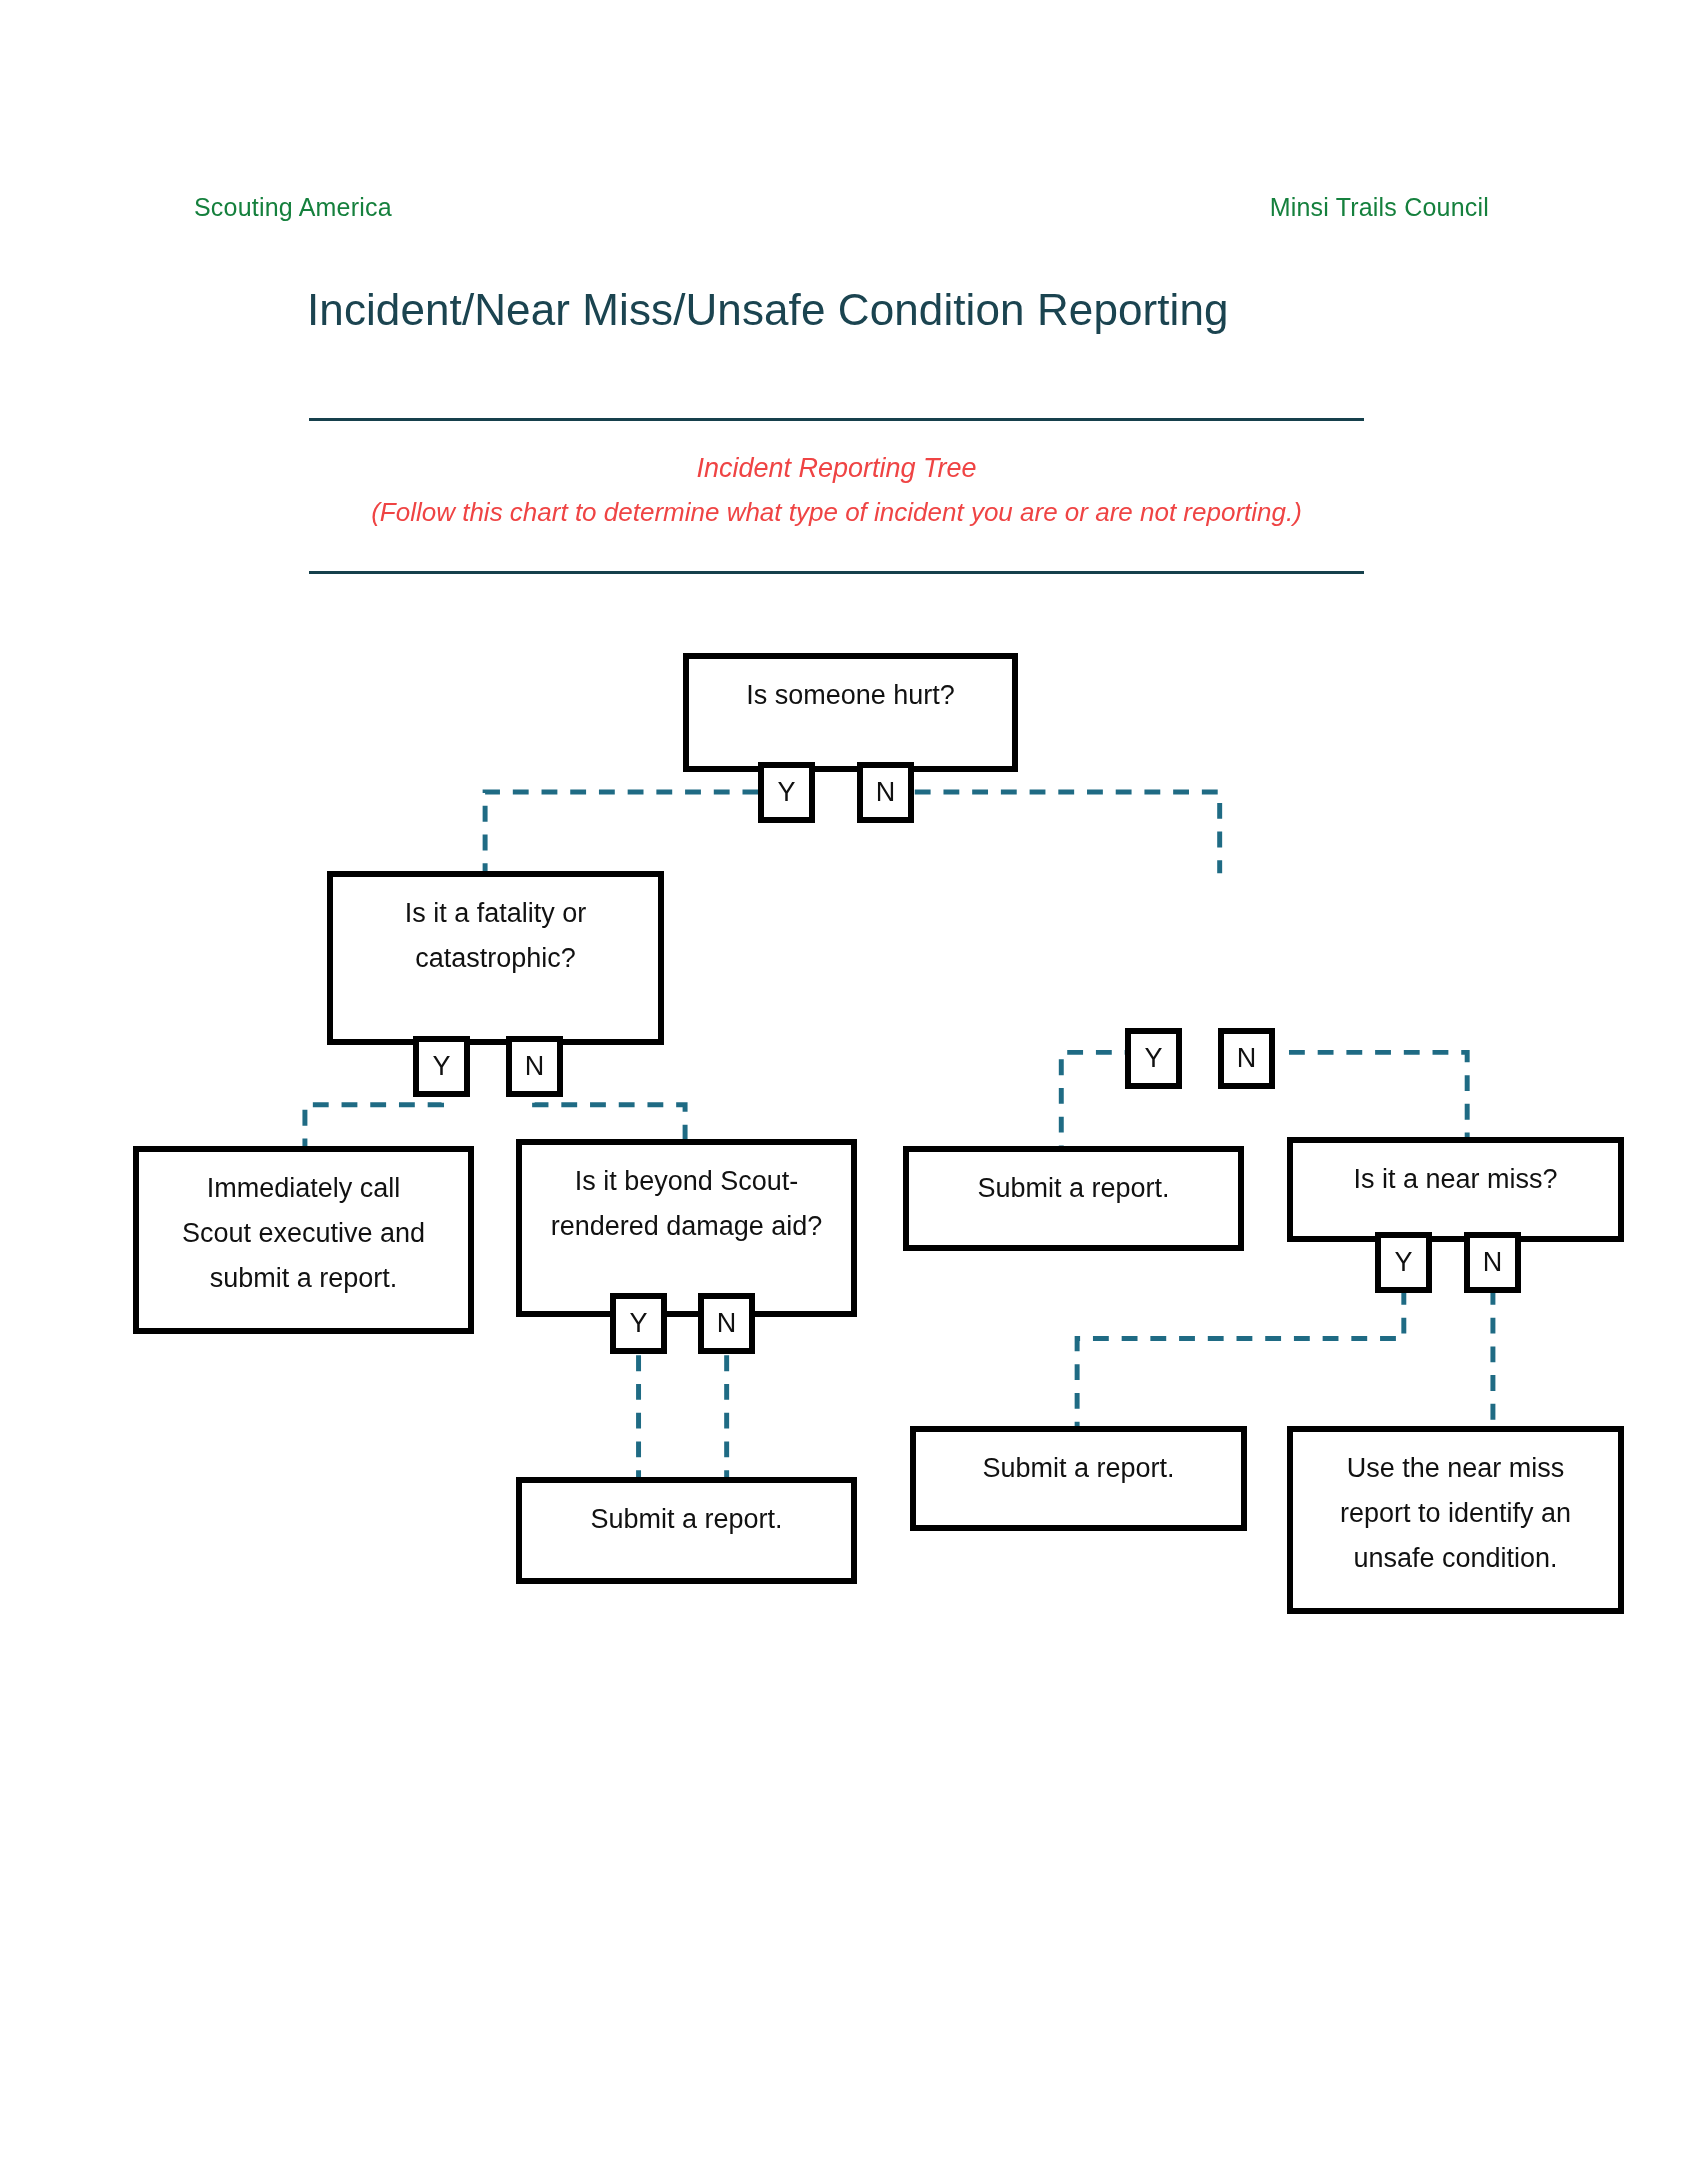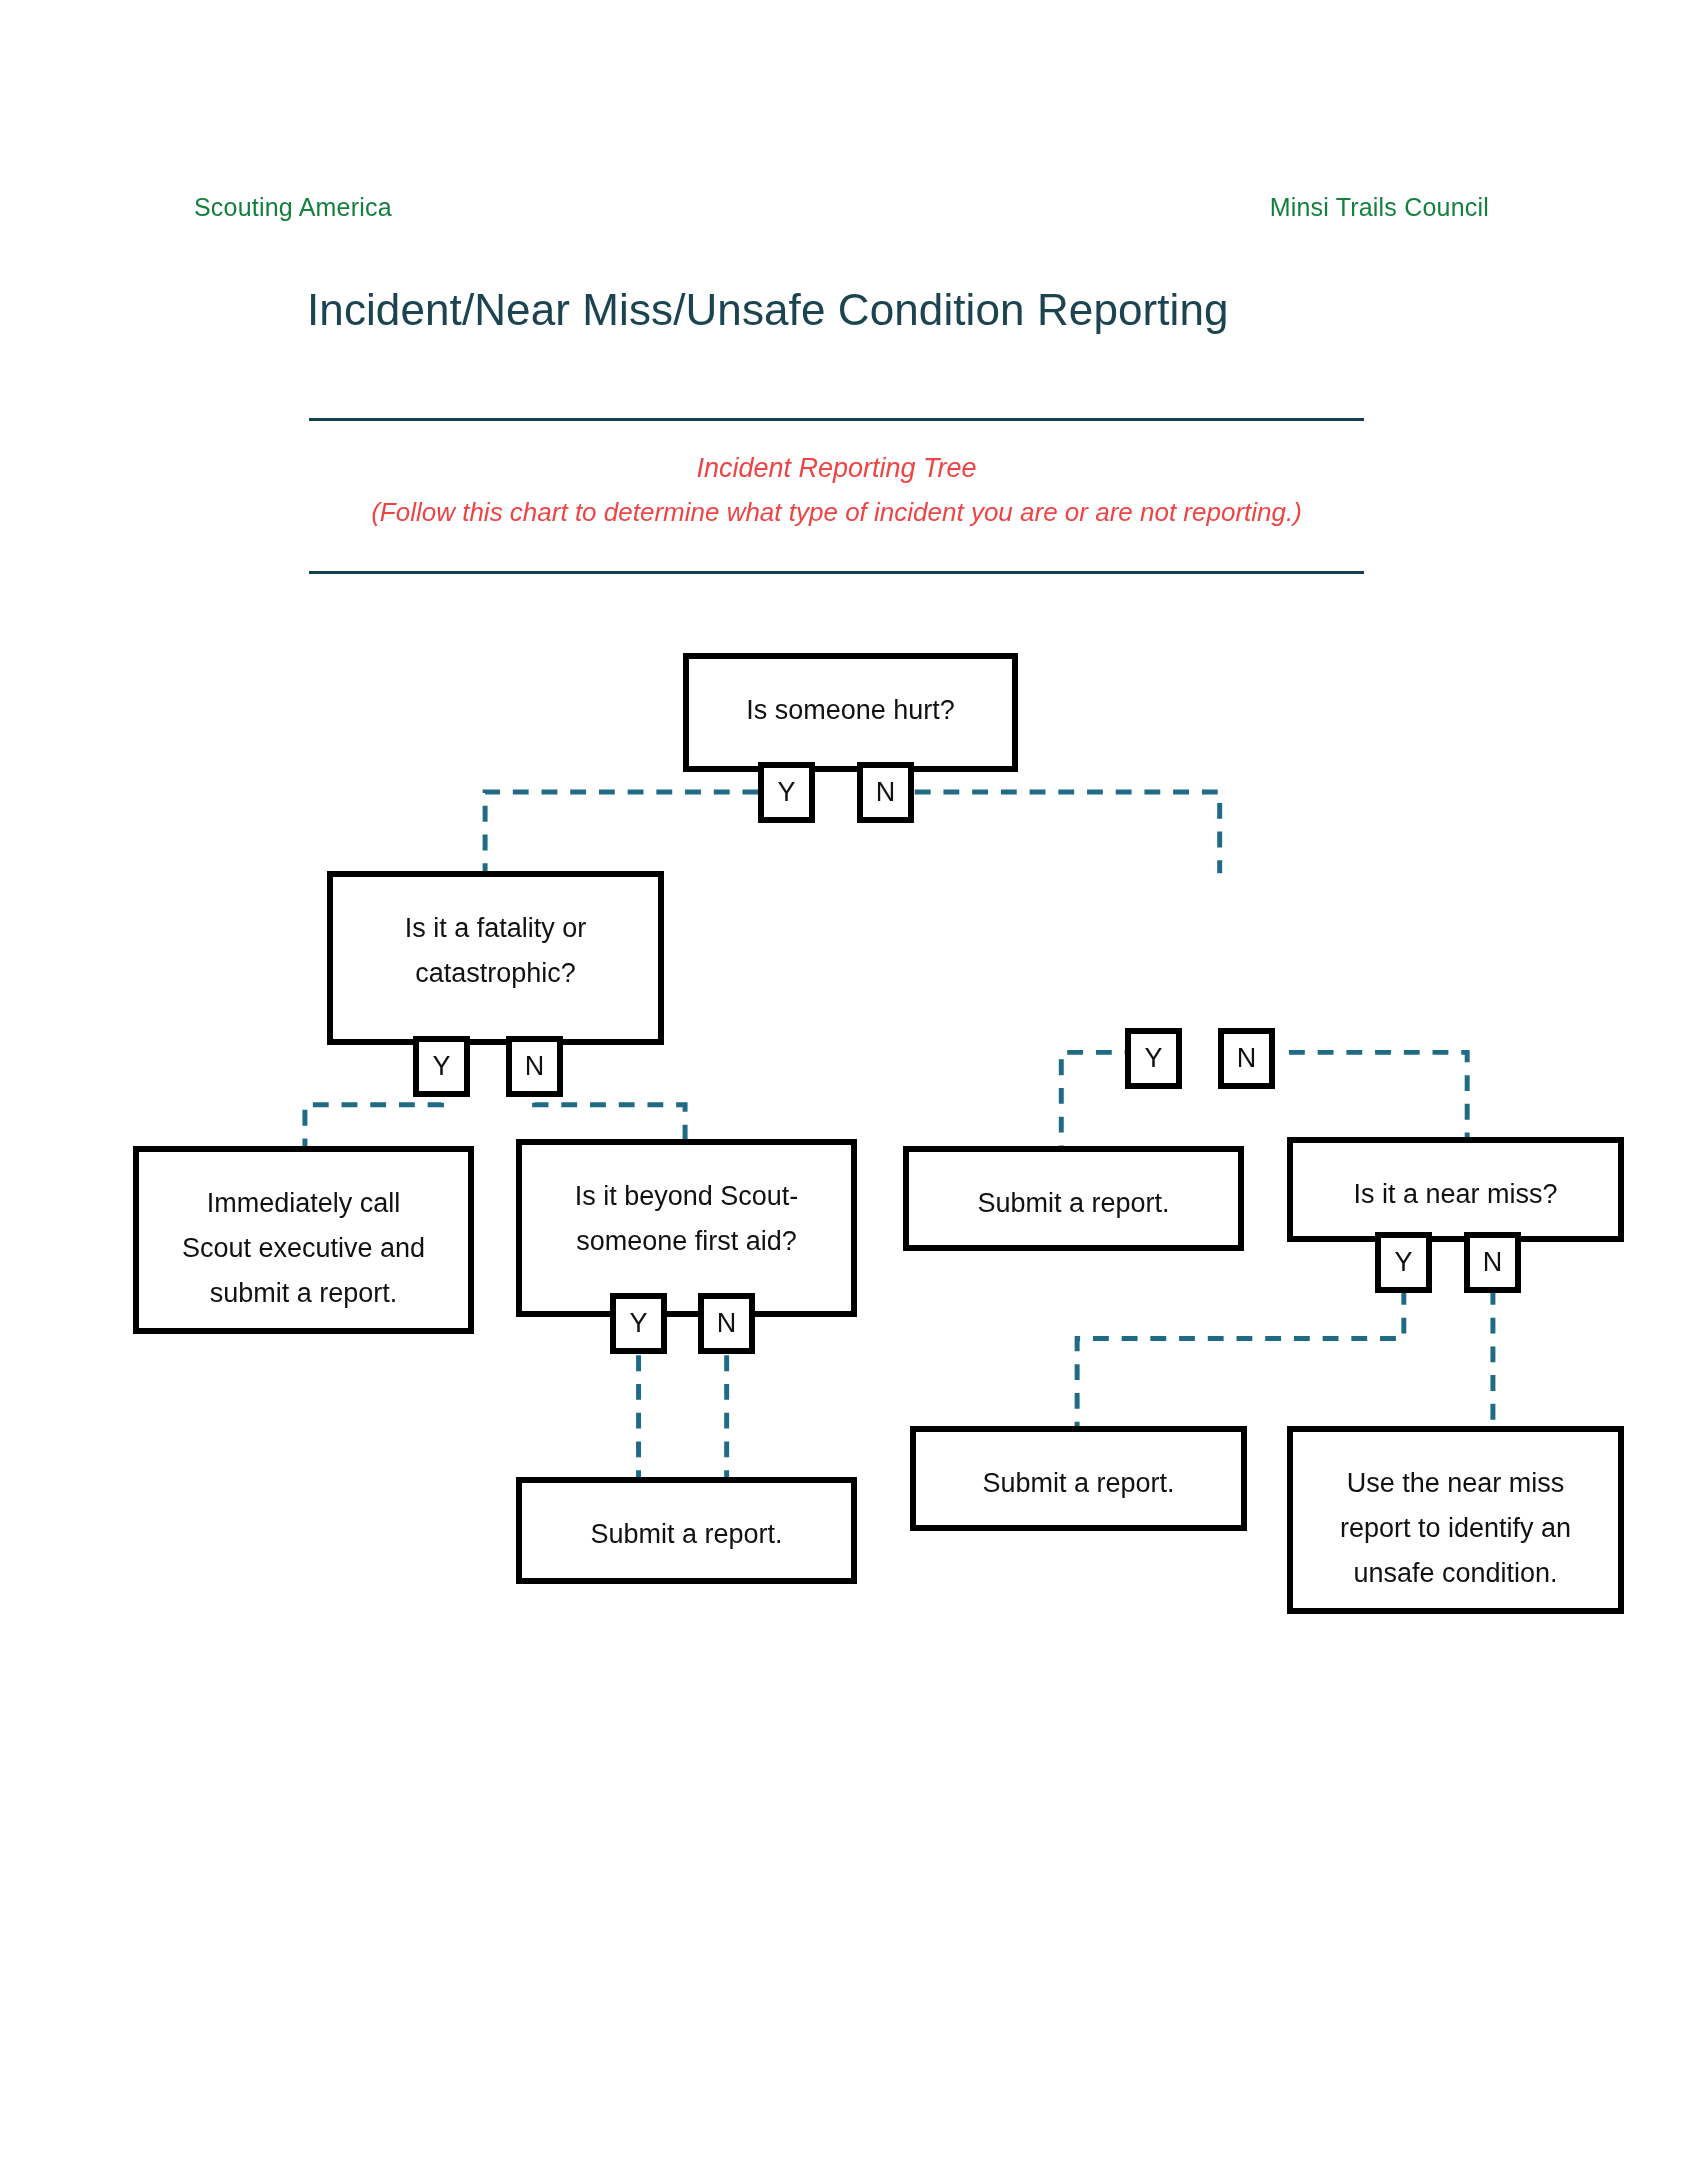--- a/index.html
+++ b/index.html
@@ -83,21 +83,21 @@
     box-sizing: border-box;
     border: 6px solid #000000;
     background: #ffffff;
     display: flex;
     align-items: flex-start;
     justify-content: center;
     text-align: center;
     font-size: 27px;
     line-height: 45px;
     color: #111111;
-    padding-top: 29px;
+    padding-top: 14px;
     z-index: 3;
   }
   .node .node-text { display: block; width: 100%; padding: 0 12px; }
 
   .yn {
     position: absolute;
     box-sizing: border-box;
     border: 6px solid #000000;
     background: #ffffff;
     display: flex;
@@ -188,21 +188,21 @@
     <span class="node-text">
       <span>Immediately call</span><br>
       <span>Scout executive and</span><br>
       <span>submit a report.</span>
     </span>
   </div>
 
   <div class="node" style="left:516px; top:1139px; width:341px; height:178px;">
     <span class="node-text">
       <span>Is it beyond Scout-</span><br>
-      <span>someone first aid?</span>
+      <span>rendered damage aid?</span>
     </span>
   </div>
   <div class="yn" style="left:610px; top:1293px; width:57px; height:61px;">
     <span>Y</span>
   </div>
   <div class="yn" style="left:698px; top:1293px; width:57px; height:61px;">
     <span>N</span>
   </div>
 
   <div class="node" style="left:903px; top:1146px; width:341px; height:105px;">

